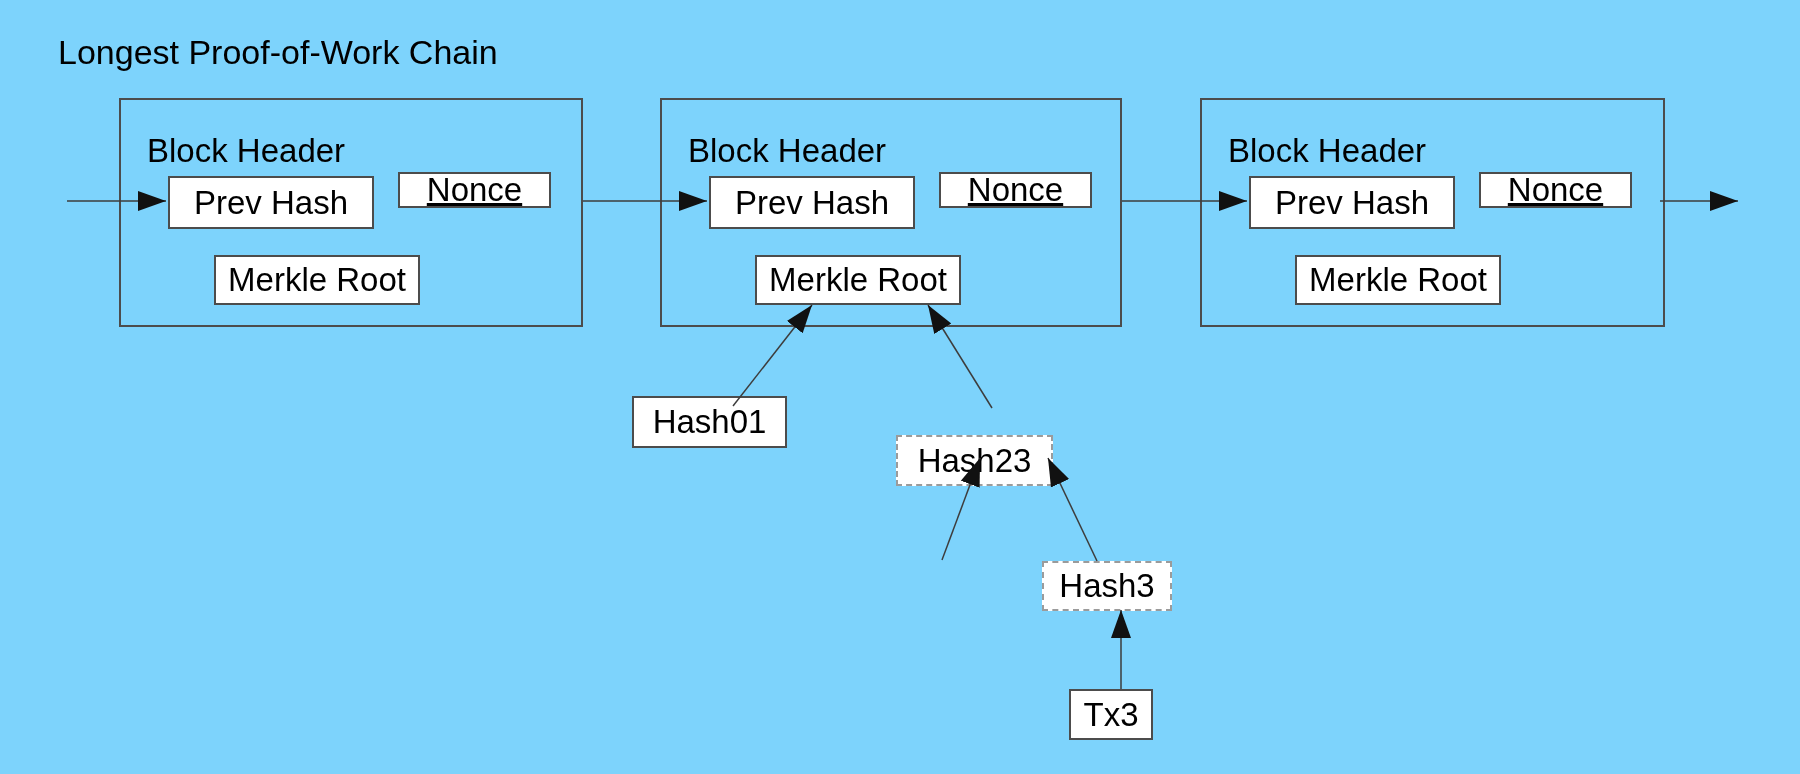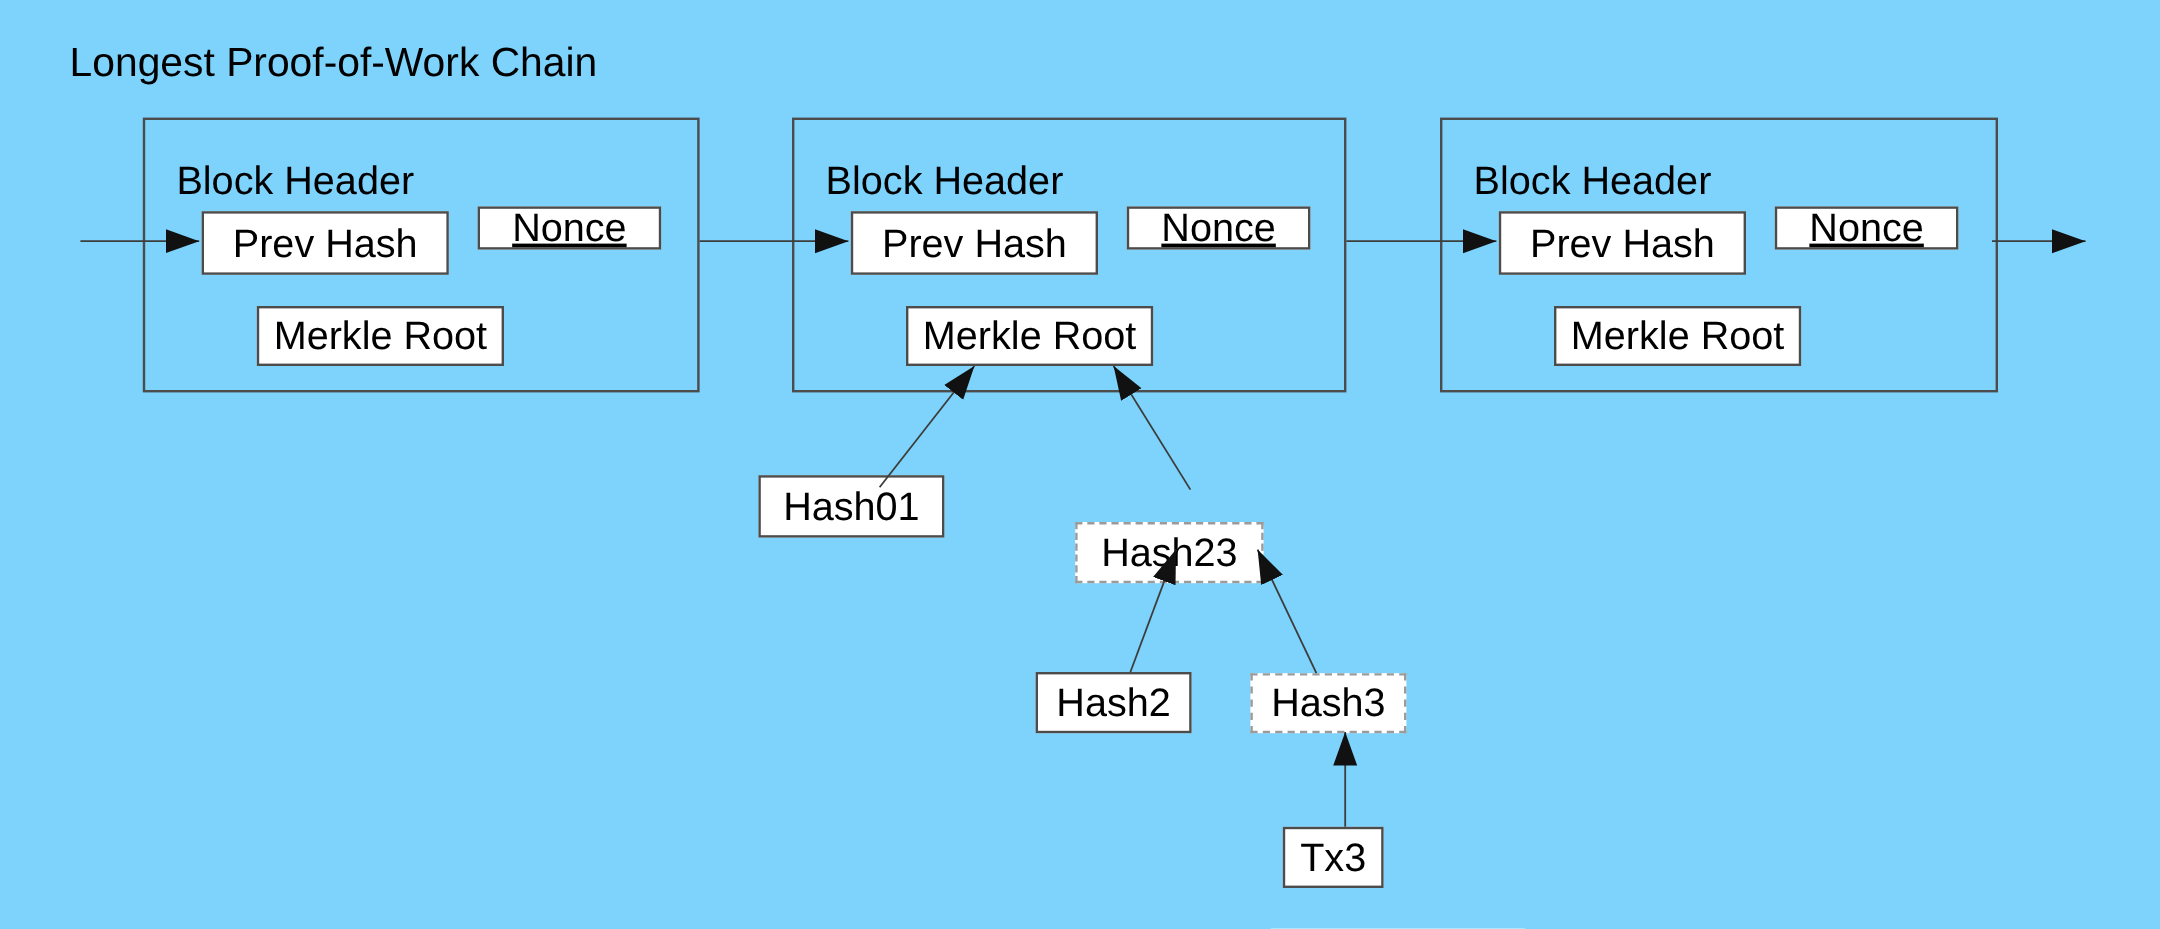--- a/index.html
+++ b/index.html
@@ -77,21 +77,20 @@
 
   <div class="abs block" style="left:1200px;top:98px;width:465px;height:229px;">
     <div class="block-label">Block Header</div>
     <div class="field f-prev">Prev Hash</div>
     <div class="field f-nonce">Nonce</div>
     <div class="field f-merkle">Merkle Root</div>
   </div>
 
   <div class="abs node solid" style="left:632px;top:396px;width:155px;height:52px;">Hash01</div>
   <div class="abs node dashed" style="left:896px;top:407px;width:157px;height:51px;margin-top:28px;">Hash23</div>
-  <div class="abs node solid" style="left:863px;top:560px;width:130px;height:51px;">Hash2</div>
   <div class="abs node dashed" style="left:1042px;top:561px;width:130px;height:50px;">Hash3</div>
   <div class="abs node solid" style="left:1069px;top:689px;width:84px;height:51px;">Tx3</div>
 
 
   <svg id="arrow-layer" viewBox="0 0 1800 774" xmlns="http://www.w3.org/2000/svg">
     <defs>
       <marker id="ah" markerUnits="userSpaceOnUse" markerWidth="30" markerHeight="24" refX="28" refY="12" orient="auto">
         <path d="M0,2 L28,12 L0,22 Z" fill="#111111"></path>
       </marker>
     </defs>

